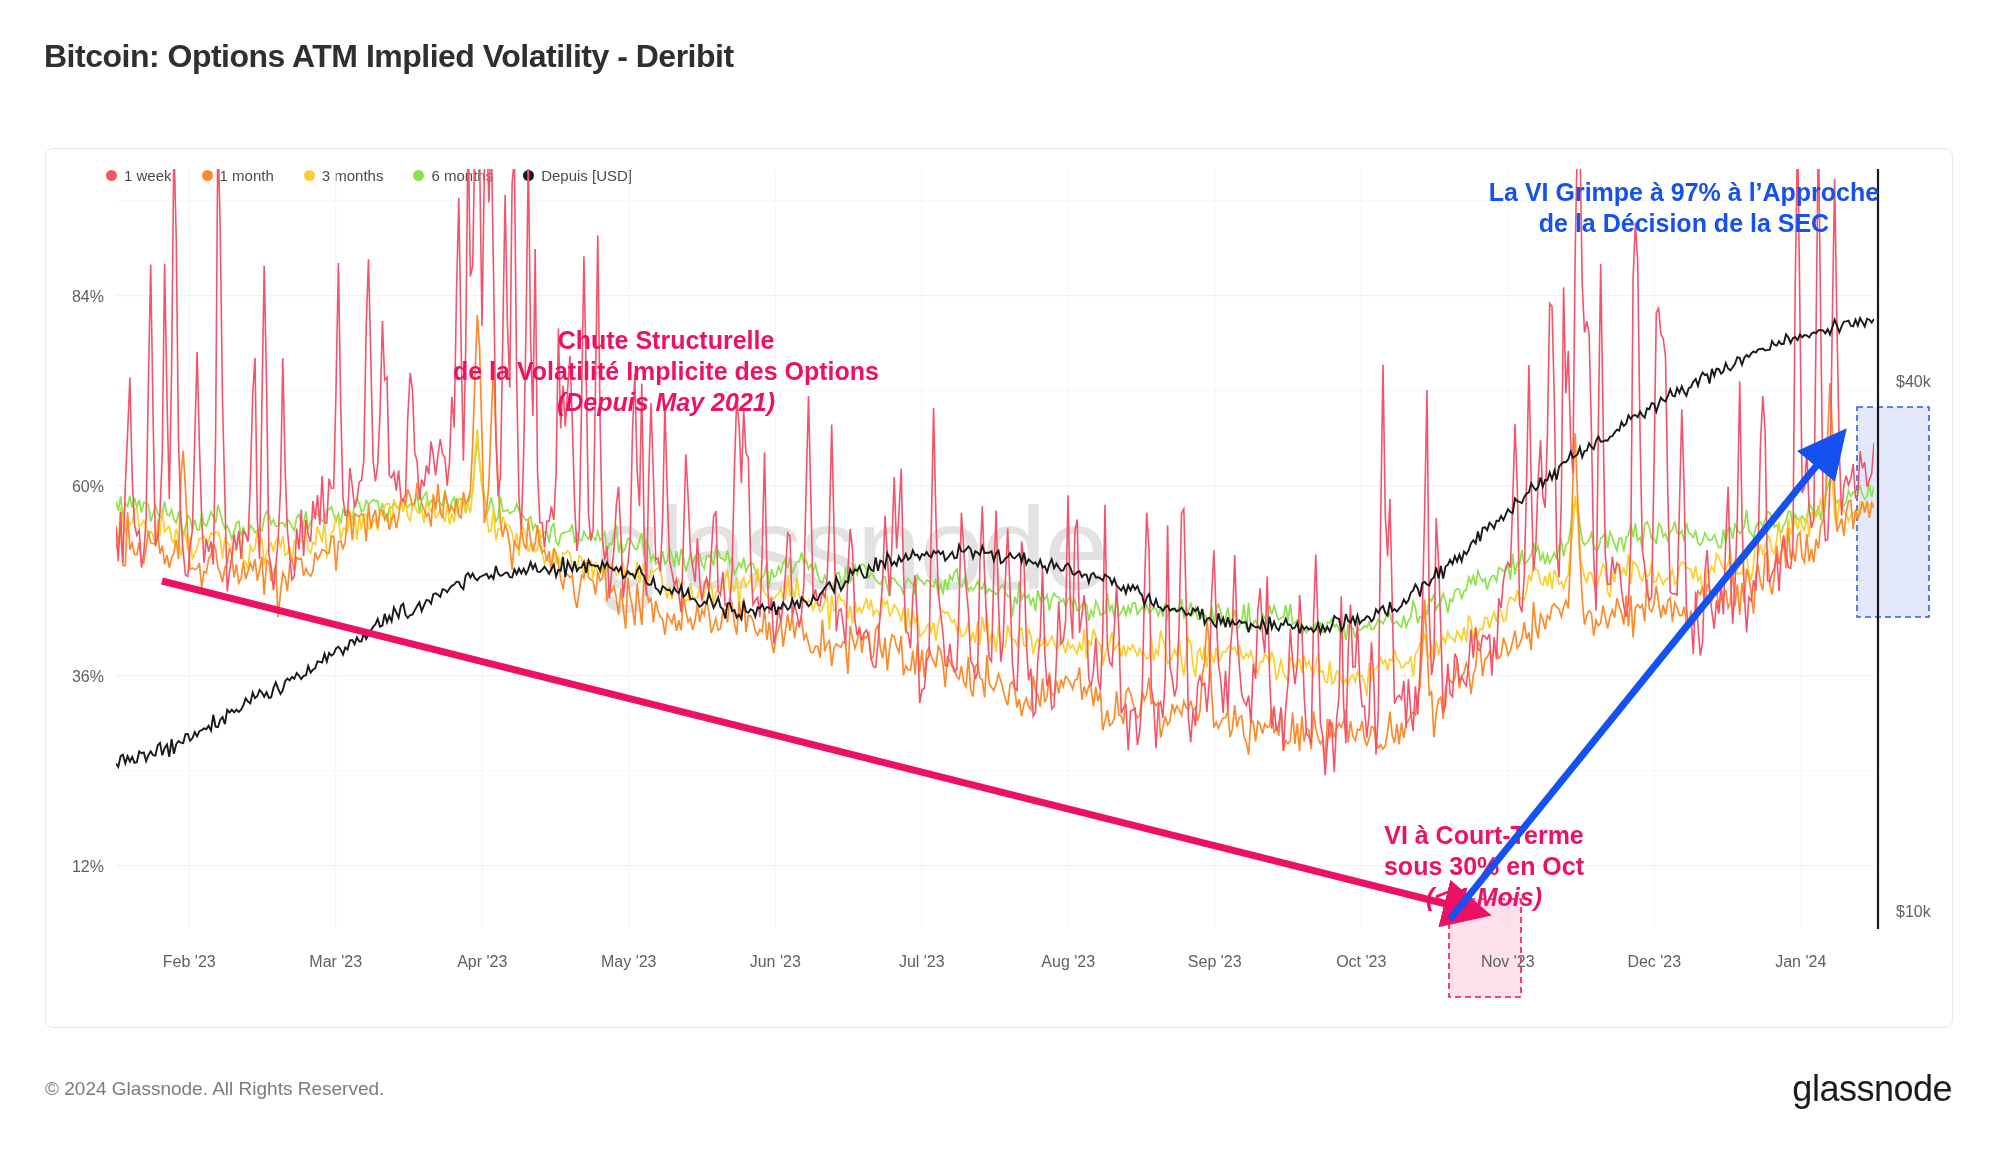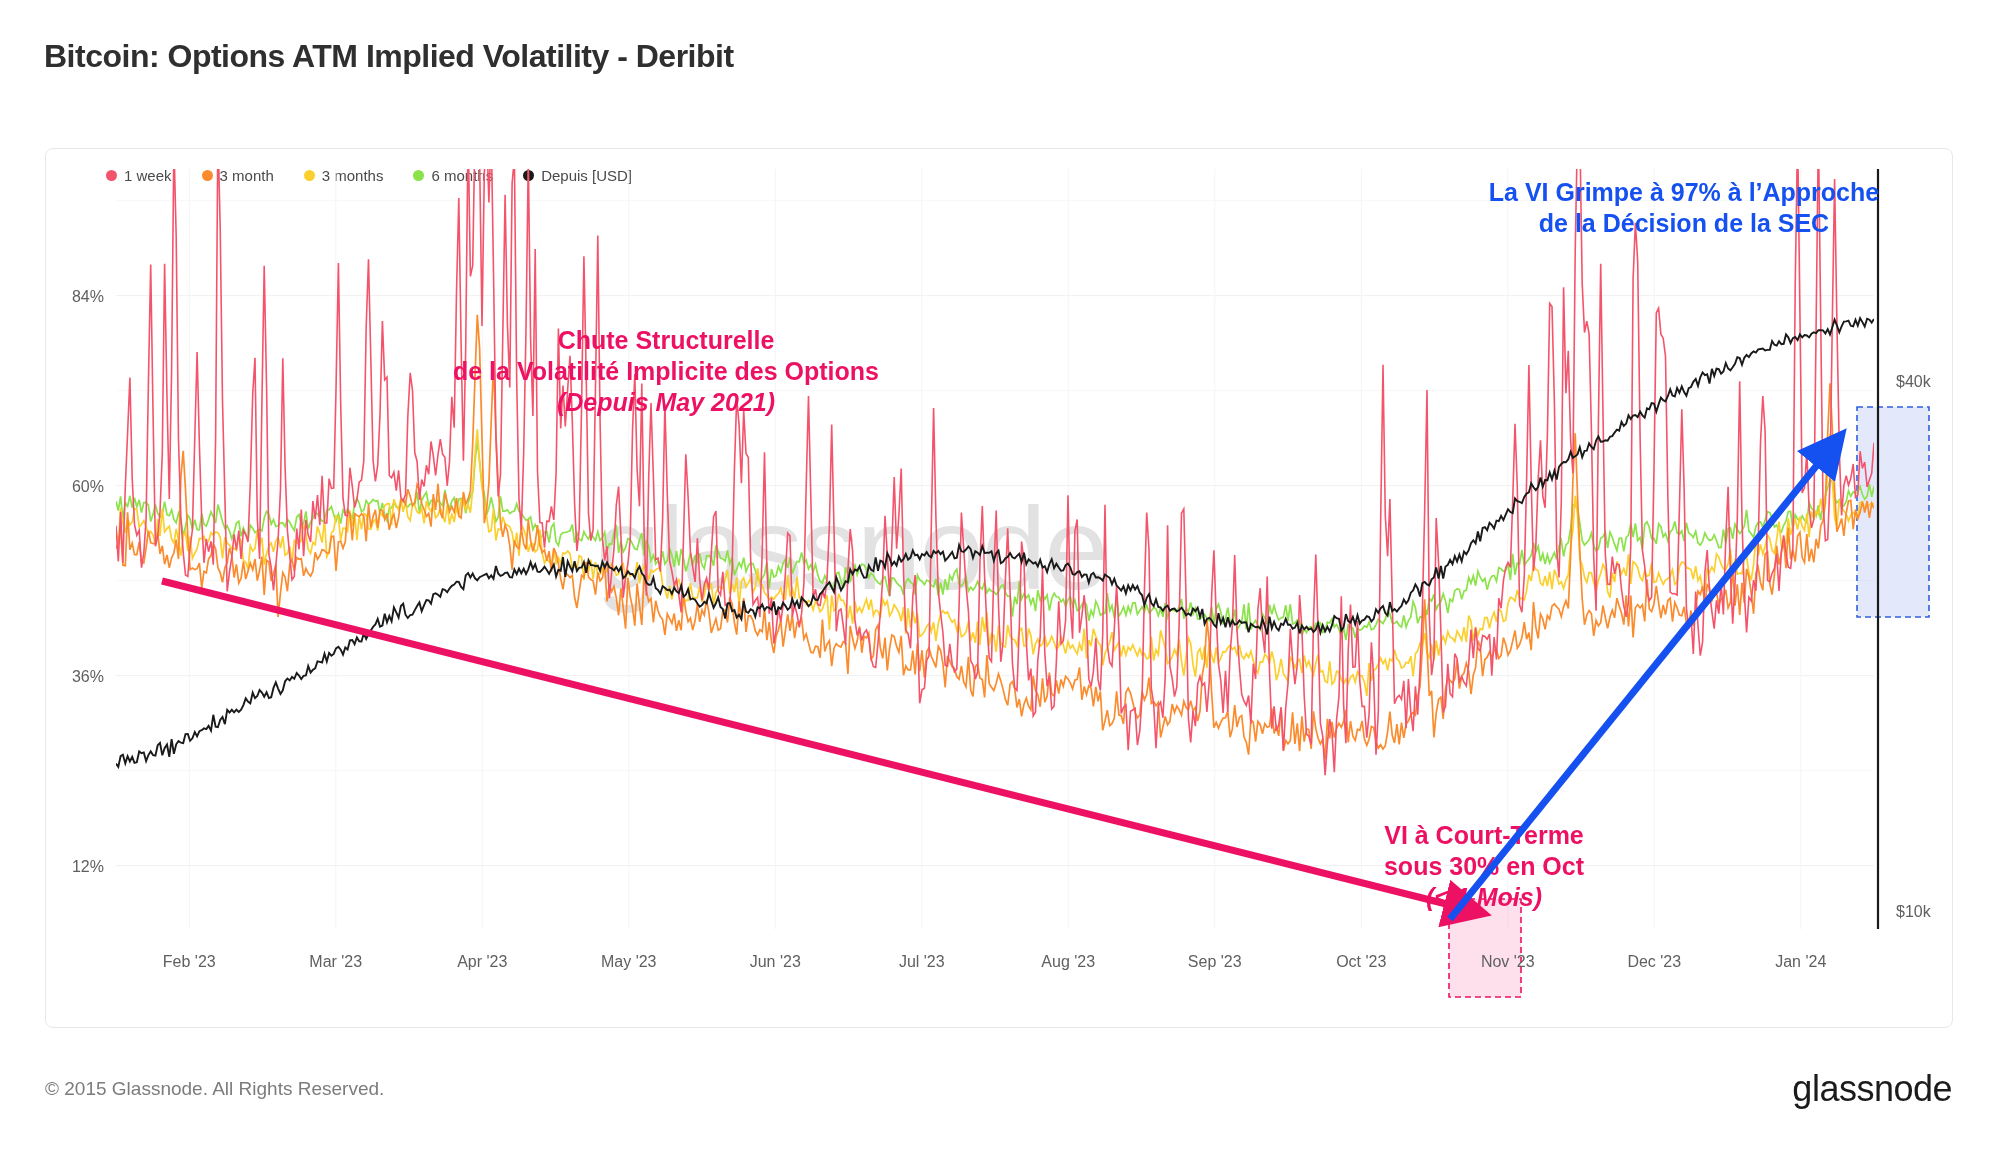--- a/index.html
+++ b/index.html
@@ -100,21 +100,21 @@
 
 <div id="chart-panel">
 
   <div id="legend">
     <div class="legend-item">
       <span class="legend-dot" style="background:#f4546b"></span>
       <span class="legend-label">1 week</span>
     </div>
     <div class="legend-item">
       <span class="legend-dot" style="background:#fb8c2e"></span>
-      <span class="legend-label">3 month</span>
+      <span class="legend-label">1 month</span>
     </div>
     <div class="legend-item">
       <span class="legend-dot" style="background:#fbd02e"></span>
       <span class="legend-label">3 months</span>
     </div>
     <div class="legend-item">
       <span class="legend-dot" style="background:#8ce24a"></span>
       <span class="legend-label">6 months</span>
     </div>
     <div class="legend-item">
@@ -209,14 +209,14 @@
           <text x="1438" y="695" class="ann-pink" text-anchor="middle">VI à Court-Terme</text>
           <text x="1438" y="726" class="ann-pink" text-anchor="middle">sous 30% en Oct</text>
           <text x="1438" y="757" class="ann-pink-it" text-anchor="middle">(&lt; 1 Mois)</text>
           <line x1="116" y1="432" x2="1420" y2="760" stroke="#ed1164" stroke-width="7" marker-end="url(#arrow-pink)"></line>
           <line x1="1404" y1="770" x2="1784" y2="300" stroke="#1550f0" stroke-width="7" marker-end="url(#arrow-blue)"></line>
         </g>
     </svg>
   </div>
 </div>
 
-<div id="footer-copyright">© 2015 Glassnode. All Rights Reserved.</div>
+<div id="footer-copyright">© 2024 Glassnode. All Rights Reserved.</div>
 <div id="footer-logo">glassnode</div>
 
 </body></html>

